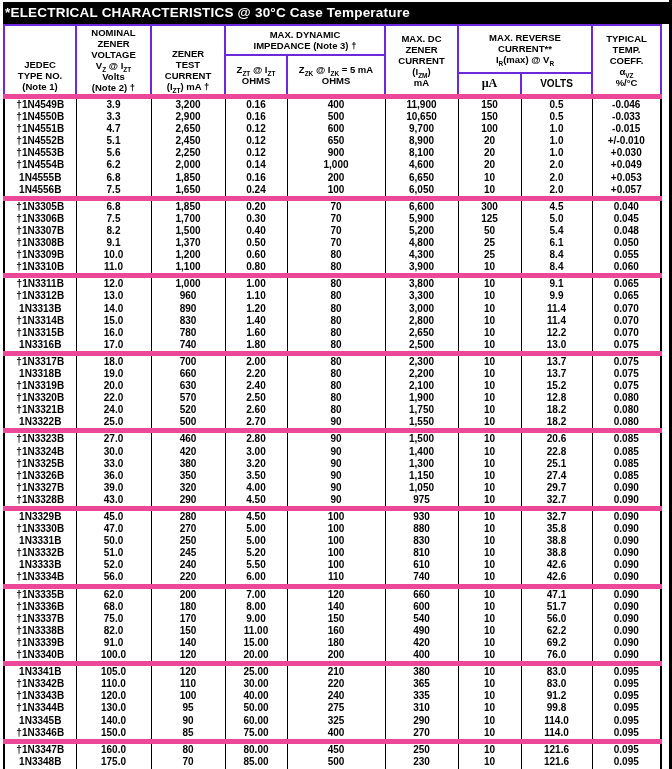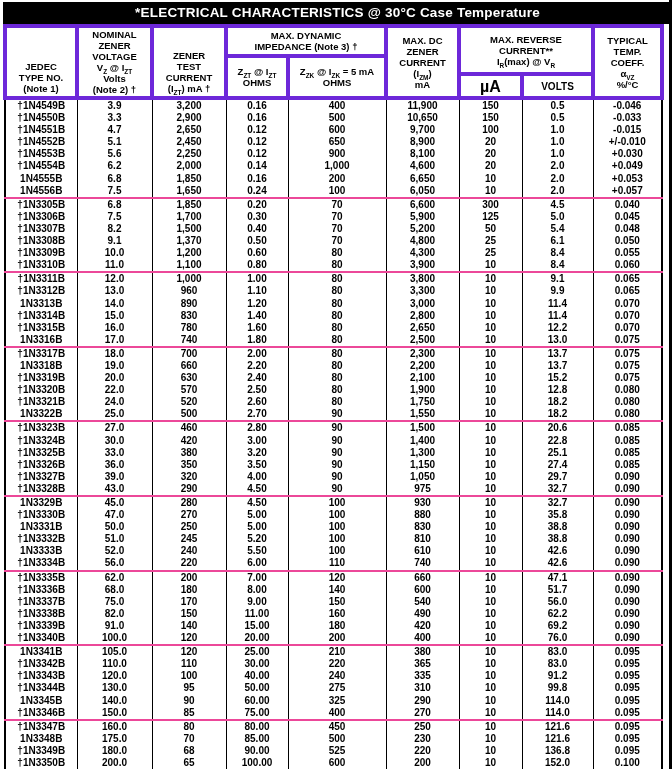--- a/index.html
+++ b/index.html
@@ -6,38 +6,38 @@
   body {
     width:672px; height:769px; background:#ffffff; position:relative;
     font-family:"Liberation Sans","DejaVu Sans",sans-serif; color:#000;
     overflow:hidden;
   }
   .scan-strip { position:absolute; right:0; top:0; width:3px; height:769px; background:#000; }
   .page { position:absolute; top:2px; left:3px; width:667px; }
   .title-bar {
     background:#000; color:#fff; font-weight:bold; font-size:13.5px;
     height:22px; line-height:22px; padding-left:2px; letter-spacing:0.2px;
-    box-sizing:border-box; width:667px;text-align:center;
+    box-sizing:border-box; width:667px;
   }
   table {
     width:659px; border-collapse:collapse; table-layout:fixed;
     border:2px solid #000; background:#fff;
   }
   thead { border-bottom:2px solid #000; }
   thead th {
-    border:4px solid #6d28d9; font-weight:bold; font-size:9.5px; line-height:11px;
+    border:2px solid #6d28d9; font-weight:bold; font-size:9.5px; line-height:11px;
     text-align:center; vertical-align:middle; white-space:pre-line; padding:1px 0;
   }
   tr.h-row-a { height:30px; }
   tr.h-row-b { height:16px; }
   tr.h-row-c { height:24px; }
   th.va-bottom { vertical-align:bottom; padding-bottom:2px; }
-  th.h-ua { font-size:16px; }
+  th.h-ua { font-size:12px;font-family:Liberation Serif, serif; }
   th.h-volts { font-size:10px; }
-  tbody { border-top:2px solid #ec4899; }
+  tbody { border-top:5px solid #ec4899; }
   td {
     border-left:1px solid #000; border-right:1px solid #000;
     border-top:none; border-bottom:none;
     font-size:10px; font-weight:bold; text-align:center;
     height:12.1px; line-height:12.1px; padding:0; overflow:hidden;
     white-space:nowrap;
   }
   sub { font-size:0.68em; line-height:0; }
 </style>
 </head>

